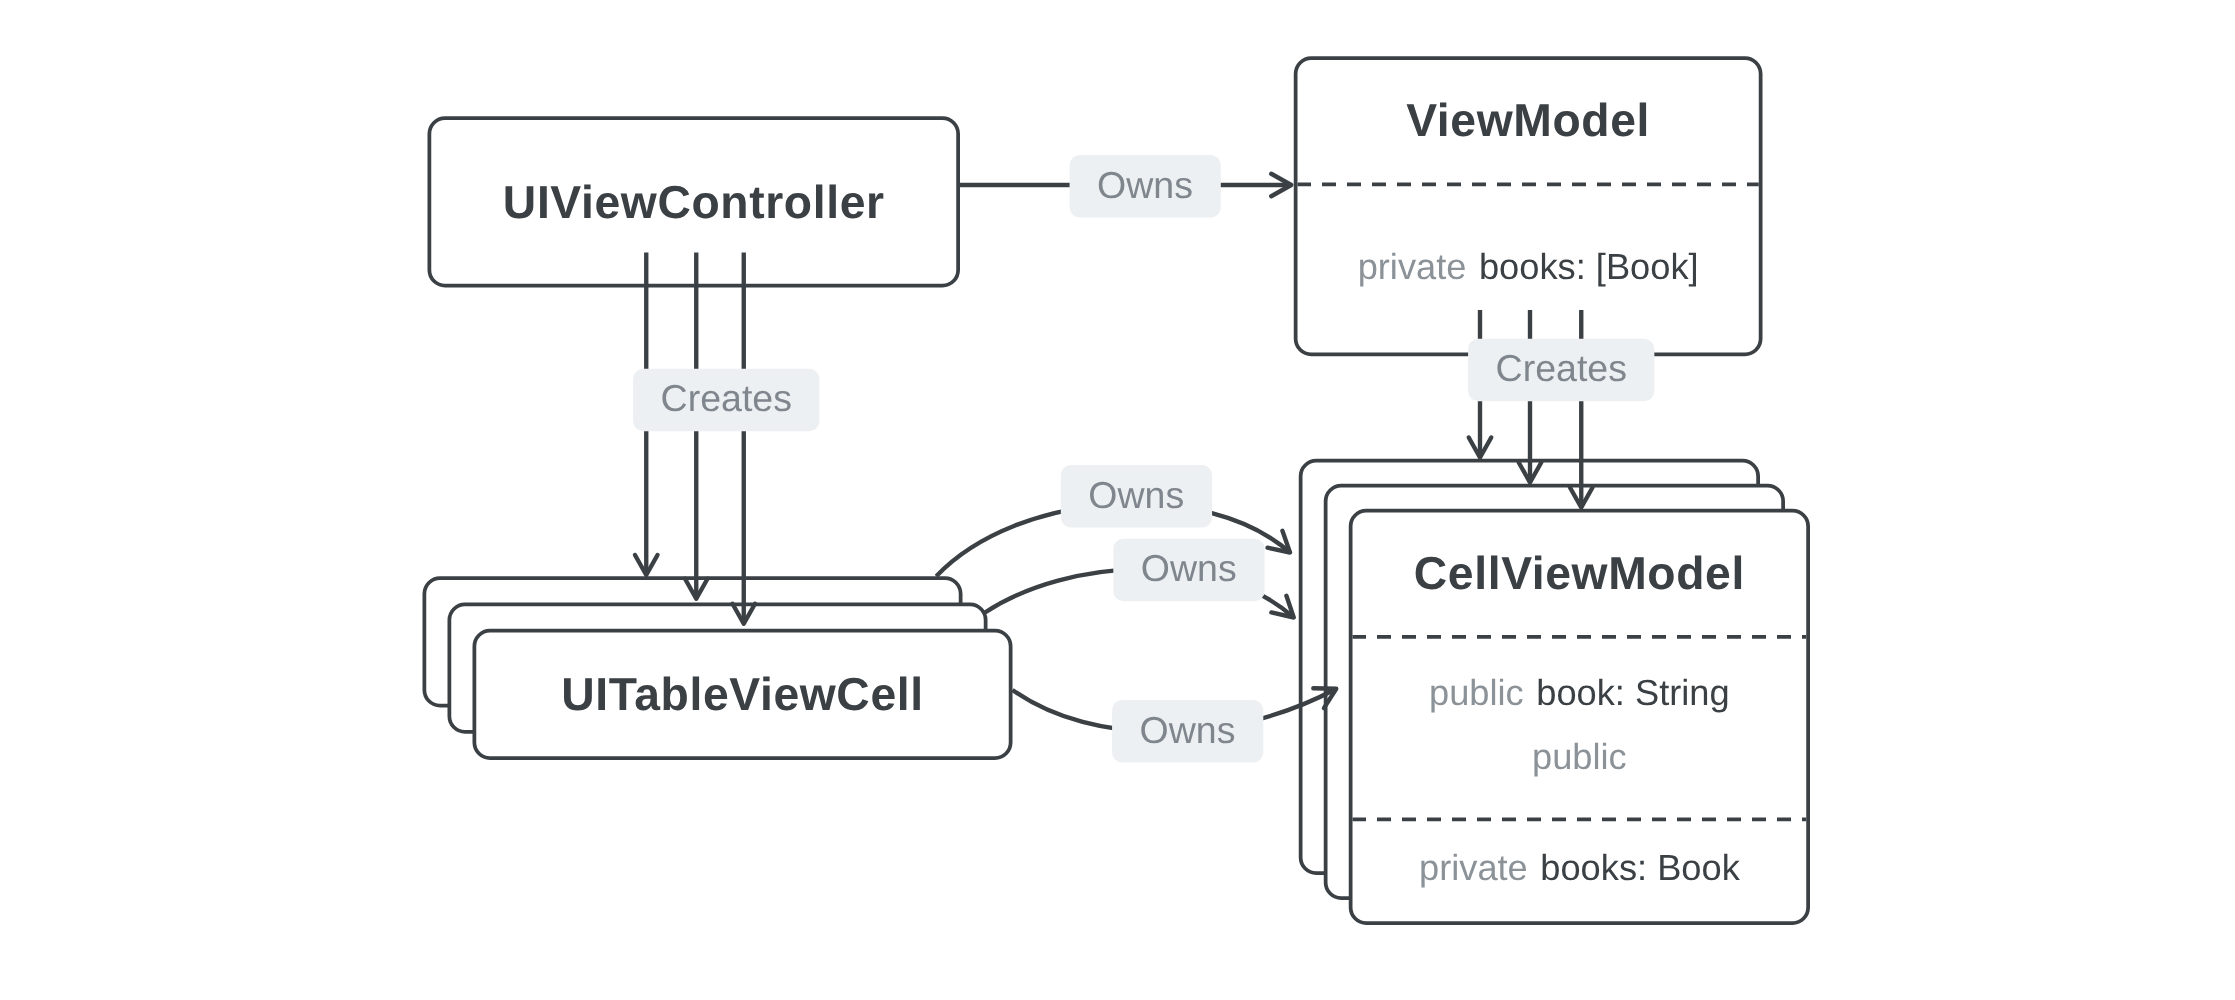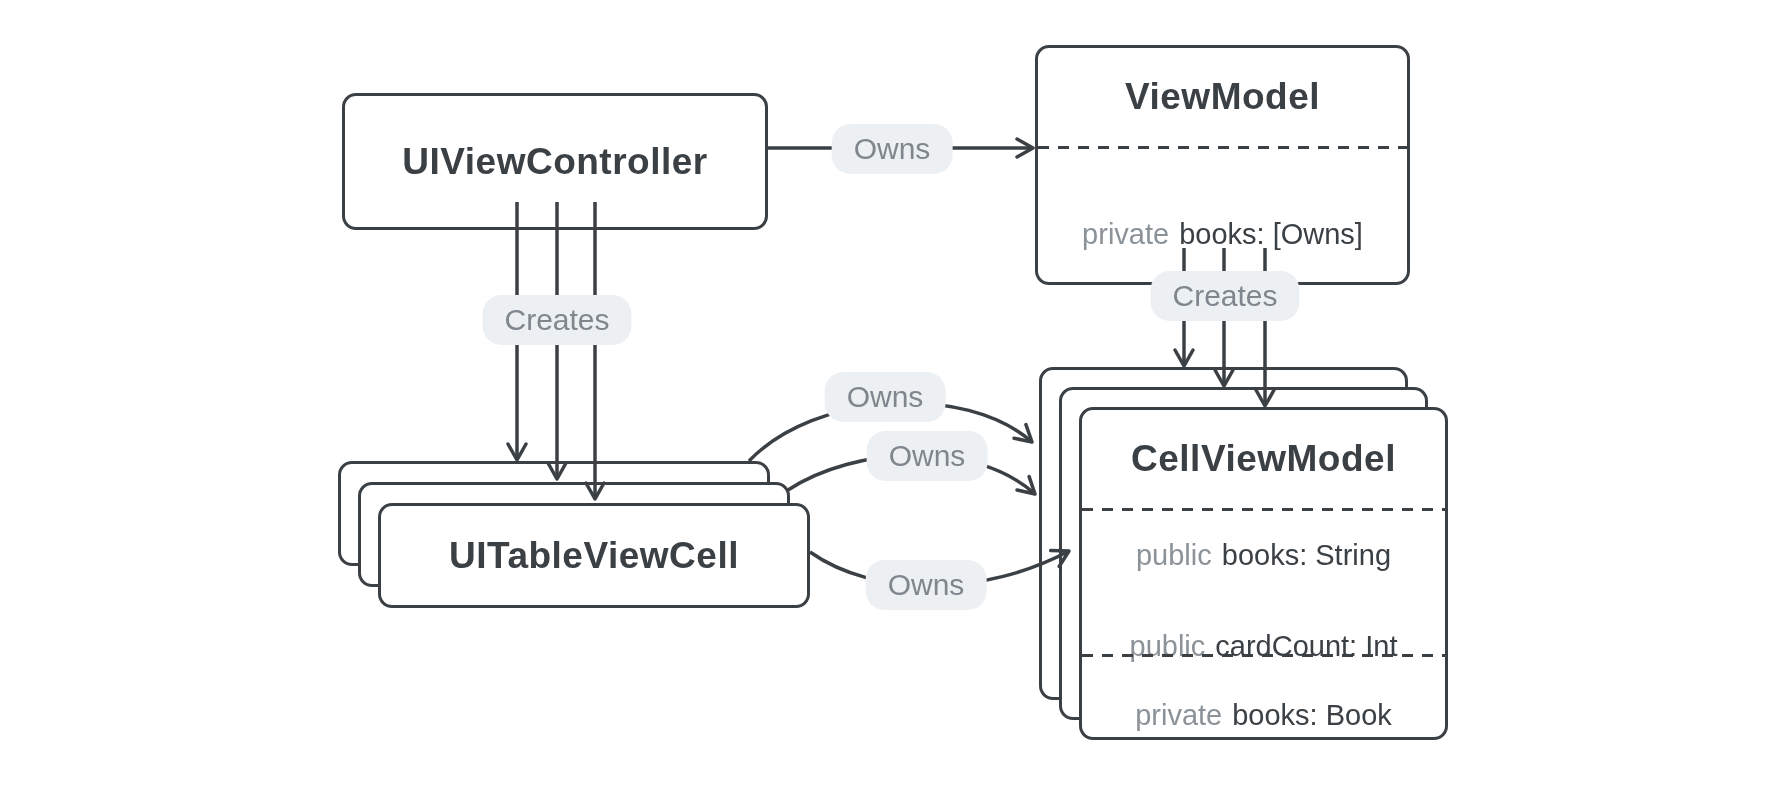--- a/index.html
+++ b/index.html
@@ -11,32 +11,32 @@
     position:absolute;background:#ffffff;border:3.5px solid #3b4045;
     border-radius:14px;box-sizing:border-box;z-index:1;
   }
   .node-title{
     position:absolute;left:0;right:0;display:flex;align-items:center;justify-content:center;
     font-weight:700;font-size:37px;color:#3b4045;letter-spacing:.5px;
   }
   .fill-center{top:0;bottom:0;}
   .prop-row{
     display:flex;justify-content:center;align-items:center;gap:10px;
-    font-size:29px;color:#3b4045;white-space:nowrap;margin-top:40px;
+    font-size:29px;color:#3b4045;white-space:nowrap;
   }
   .kw{color:#8b9298;}
   .divider{
     position:absolute;left:0;right:0;height:3px;
     background:repeating-linear-gradient(90deg,#3b4045 0 11px,transparent 11px 20px);
   }
   .section{position:absolute;left:0;right:0;display:flex;flex-direction:column;
     align-items:center;justify-content:center;}
   .edge-label{
     position:absolute;transform:translate(-50%,-50%);background:#edf0f2;color:#7f868d;
-    font-size:30px;line-height:1;padding:10px 22px;border-radius:19px;z-index:3;white-space:nowrap;
+    font-size:30px;line-height:1;padding:10px 22px;border-radius:8px;z-index:3;white-space:nowrap;margin-left:24px;
   }
   svg.arrows{position:absolute;left:0;top:0;z-index:2;pointer-events:none;}
 </style>
 </head>
 <body>
 
 <div class="canvas">
 
   <svg class="arrows" width="1788" height="800" viewBox="0 0 1788 800">
     <defs>
@@ -65,21 +65,21 @@
   <div class="node" style="left:342px;top:93px;width:426px;height:137px;">
     <div class="node-title fill-center">UIViewController</div>
   </div>
 
   <div class="node" style="left:1035px;top:45px;width:375px;height:240px;">
     <div class="node-title" style="top:0;height:98px;">ViewModel</div>
     <div class="divider" style="top:98px;"></div>
     <div class="section" style="top:98px;bottom:0;">
       <div class="prop-row">
         <span class="kw">private</span>
-        <span>books: [Owns]</span>
+        <span>books: [Book]</span>
       </div>
     </div>
   </div>
 
   <div style="position:absolute;left:338px;top:461px;width:472px;height:147px;">
     <div class="stack-box" style="left:0;top:0;width:432px;height:105px;"></div>
     <div class="stack-box" style="left:20px;top:21px;width:432px;height:105px;"></div>
     <div class="stack-box" style="left:40px;top:42px;width:432px;height:105px;">
       <div class="node-title fill-center">UITableViewCell</div>
     </div>
@@ -87,25 +87,24 @@
 
   <div style="position:absolute;left:1039px;top:367px;width:409px;height:352px;">
     <div class="stack-box" style="left:0;top:0;width:369px;height:333px;"></div>
     <div class="stack-box" style="left:20px;top:20px;width:369px;height:333px;"></div>
     <div class="stack-box" style="left:40px;top:40px;width:369px;height:333px;">
       <div class="node-title" style="top:0;height:98px;">CellViewModel</div>
       <div class="divider" style="top:98px;"></div>
       <div class="section" style="top:98px;height:146px;gap:18px;">
         <div class="prop-row">
           <span class="kw">public</span>
-          <span>books: String</span>
+          <span>book: String</span>
         </div>
         <div class="prop-row">
           <span class="kw">public</span>
-          <span>cardCount: Int</span>
         </div>
       </div>
       <div class="divider" style="top:244px;"></div>
       <div class="section" style="top:244px;bottom:0;">
         <div class="prop-row">
           <span class="kw">private</span>
           <span>books: Book</span>
         </div>
       </div>
     </div>

